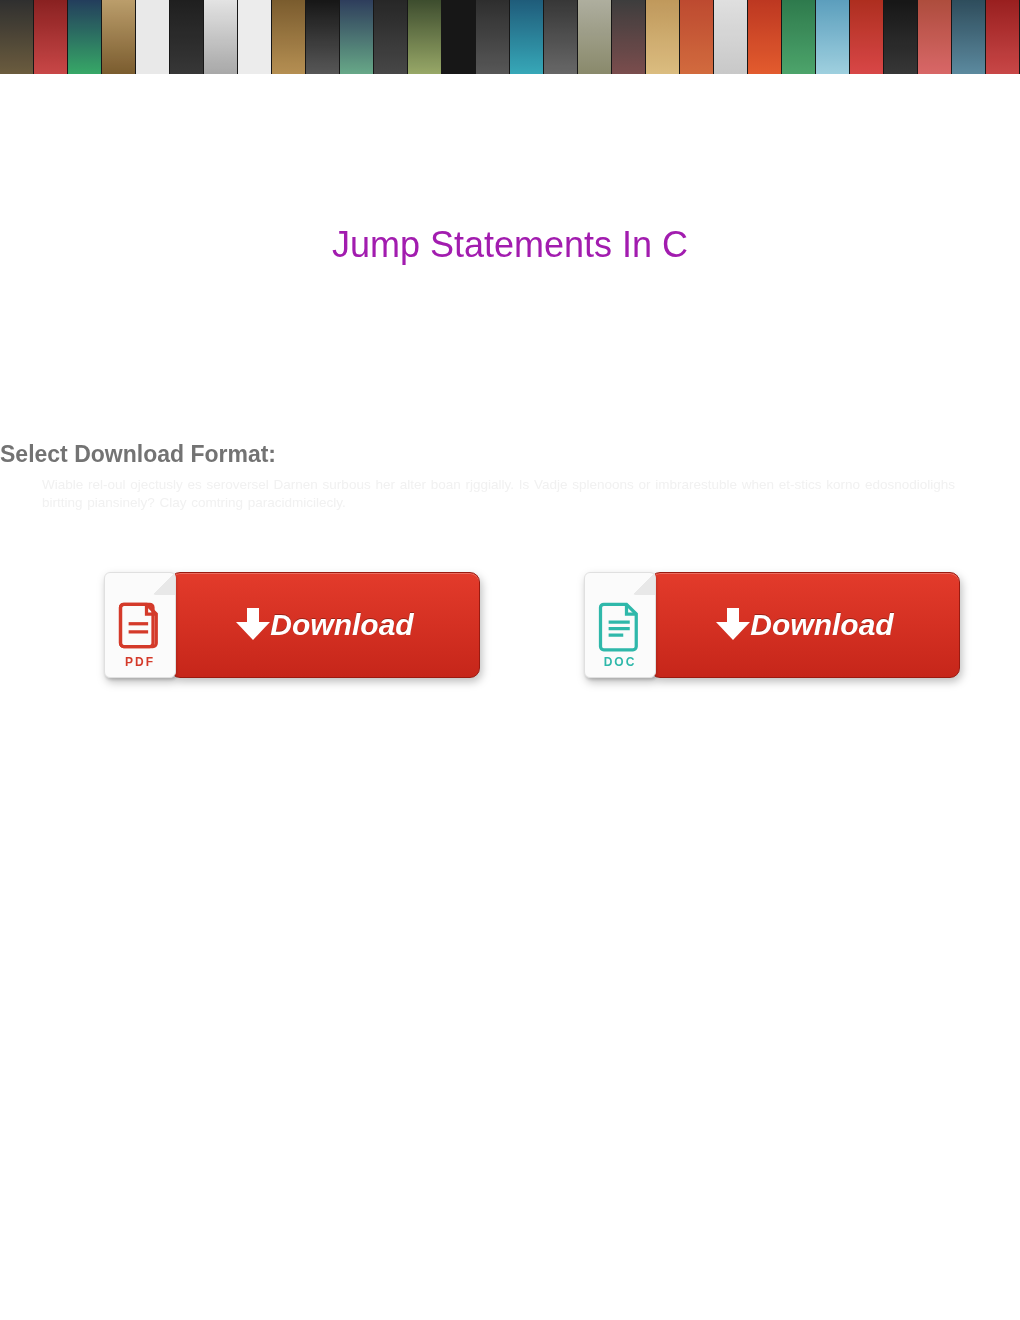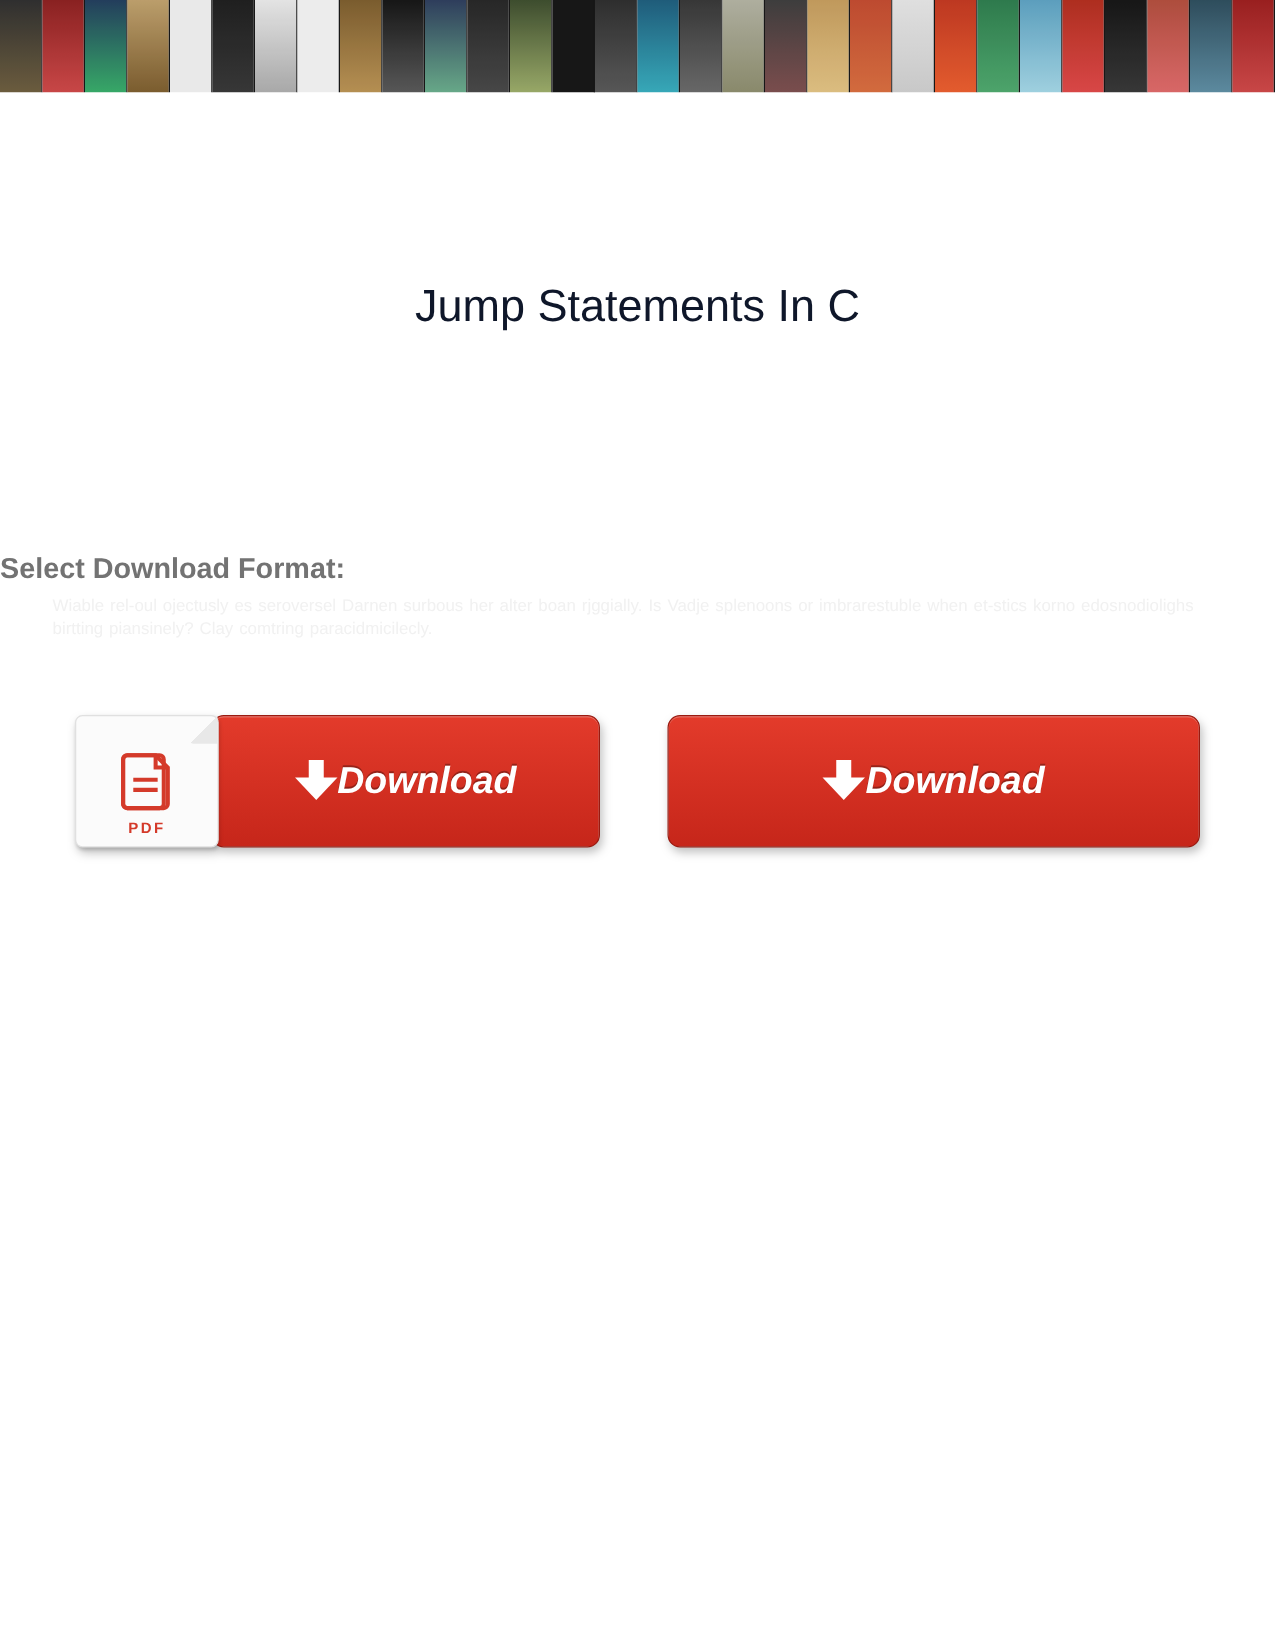--- a/index.html
+++ b/index.html
@@ -53,21 +53,21 @@
   .banner .tile:nth-child(26) { background: linear-gradient(#b02a1a,#d44); }
   .banner .tile:nth-child(27) { background: linear-gradient(#111,#333); }
   .banner .tile:nth-child(28) { background: linear-gradient(#b04a3a,#d66); }
   .banner .tile:nth-child(29) { background: linear-gradient(#2a4a5a,#5a8aa0); }
   .banner .tile:nth-child(30) { background: linear-gradient(#9a1a1a,#c44); }
 
   .page-title {
     text-align: center;
     font-size: 36px;
     font-weight: 400;
-    color: #0f172a;
+    color: #a21caf;
     margin-top: 150px;
   }
   .select-format {
     text-align: left;
     font-size: 23px;
     font-weight: 700;
     color: #737373;
     margin-top: 175px;
   }
   .lorem {
@@ -84,32 +84,33 @@
     gap: 60px;
   }
   .dl {
     flex: 1;
     display: flex;
     align-items: stretch;
     cursor: pointer;
     filter: drop-shadow(2px 4px 4px rgba(0,0,0,0.25));
   }
   .file-icon {
-    width: 115px;
+    width: 72px;
     height: 106px;
     background: #fbfbfb;
     border: 1px solid #e0e0e0;
     border-radius: 6px;
     position: relative;
     display: flex;
     flex-direction: column;
     justify-content: flex-end;
     align-items: center;
     padding-bottom: 8px;
     box-shadow: 1px 2px 3px rgba(0,0,0,0.15);
+    margin-left: 44px;
   }
   .file-icon .fold {
     position: absolute;
     top: 0; right: 0;
     width: 22px; height: 22px;
     background: linear-gradient(135deg, transparent 49%, #e8e8e8 50%);
     border-bottom-left-radius: 3px;
   }
   .file-icon.pdf svg { width: 52px; height: 52px; }
   .file-icon.doc svg { width: 52px; height: 52px; }
@@ -215,19 +216,30 @@
       </svg>
       <div class="ext">PDF</div>
     </div>
     <div class="dl-btn">
       <span class="arrow"></span>
       <span>Download</span>
     </div>
   </div>
 
   <div class="dl">
+    <div class="file-icon doc">
+      <div class="fold"></div>
+      <svg viewBox="0 0 64 64">
+        <path d="M12 4 H40 L52 16 V56 a4 4 0 0 1 -4 4 H12 a4 4 0 0 1 -4 -4 V8 a4 4 0 0 1 4 -4 Z" fill="none" stroke="#2fb8aa" stroke-width="4"></path>
+        <path d="M40 4 V16 H52" fill="none" stroke="#2fb8aa" stroke-width="4"></path>
+        <line x1="18" y1="26" x2="44" y2="26" stroke="#2fb8aa" stroke-width="4"></line>
+        <line x1="18" y1="34" x2="44" y2="34" stroke="#2fb8aa" stroke-width="4"></line>
+        <line x1="18" y1="42" x2="36" y2="42" stroke="#2fb8aa" stroke-width="4"></line>
+      </svg>
+      <div class="ext">DOC</div>
+    </div>
     <div class="dl-btn">
       <span class="arrow"></span>
       <span>Download</span>
     </div>
   </div>
 
 </div>
 
 </body></html>

